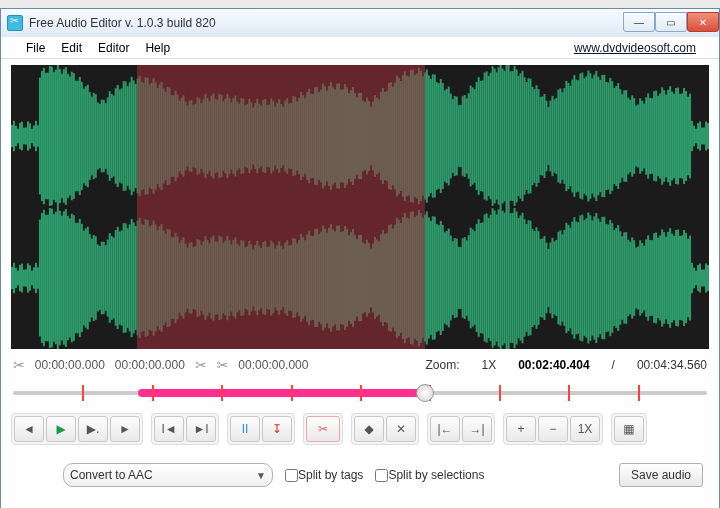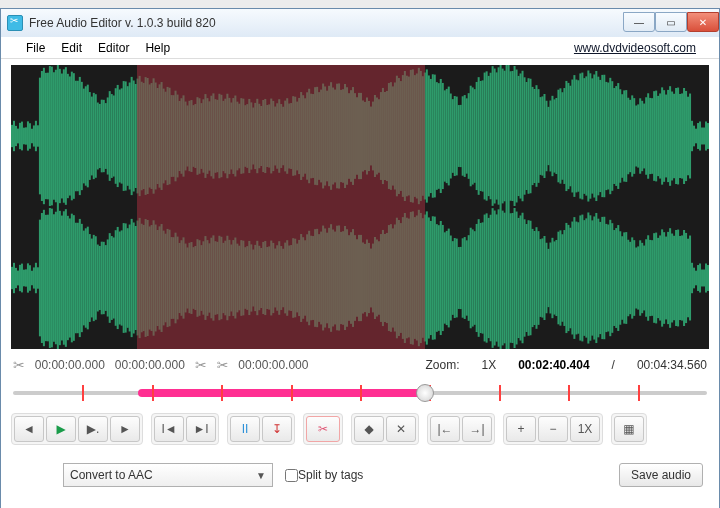--- a/index.html
+++ b/index.html
@@ -32,21 +32,21 @@
 .slider .knob { position: absolute; top: 3px; left: calc(59.3% - 9px); width: 18px; height: 18px; background: radial-gradient(#fff, #d0d0d0); border: 1px solid #999; border-radius: 50%; }
 .toolbar { display: flex; align-items: center; gap: 8px; padding: 2px 0; }
 .grp { display: flex; gap: 2px; background: #f5f5f5; border: 1px solid #ddd; border-radius: 4px; padding: 2px; }
 .btn { width: 30px; height: 26px; background: linear-gradient(#fdfdfd, #e9e9e9); border: 1px solid #c7c7c7; border-radius: 3px; display: flex; align-items: center; justify-content: center; font-size: 12px; color: #555; cursor: default; }
 .btn.wide { width: 34px; }
 .btn.cut { border-color: #f1a6a6; color: #e05070; }
 .btn.pause { color: #2a90d9; text-align: center; }
 .btn.play { color: #1a9c4a; }
 .btn.rec { color: #d03030; }
 .bottombar { display: flex; align-items: center; gap: 12px; padding: 8px 6px 0 52px; }
-.combo { width: 210px; height: 24px; border: 1px solid #b0b0b0; background: linear-gradient(#fff,#efefef); border-radius: 0; display: flex; align-items: center; padding: 0 6px; justify-content: space-between; color: #333; }
+.combo { width: 210px; height: 24px; border: 1px solid #b0b0b0; background: linear-gradient(#fff,#efefef); border-radius: 10px; display: flex; align-items: center; padding: 0 6px; justify-content: space-between; color: #333; }
 .combo .arrow { color: #555; font-size: 10px; }
 .chk { display: flex; align-items: center; gap: 0; color: #333; }
 .chk input { width: 13px; height: 13px; }
 .savebtn { width: 84px; height: 24px; border: 1px solid #b0b0b0; background: linear-gradient(#fff,#e8e8e8); border-radius: 3px; display: flex; align-items: center; justify-content: center; color: #333; }
 </style>
 </head>
 <body>
 
 <div class="window">
   <div class="titlebar">
@@ -857,18 +857,22 @@
 
     <div class="bottombar">
       <div class="combo">
         <span>Convert to AAC</span>
         <span class="arrow">▼</span>
       </div>
       <label class="chk">
         <input type="checkbox" style="">
         <span>Split by tags</span>
       </label>
+      <label class="chk">
+        <input type="checkbox" style="">
+        <span>Split by selections</span>
+      </label>
       <div style="flex:1"></div>
       <div class="savebtn">Save audio</div>
     </div>
 
   </div>
 </div>
 
 </body></html>

